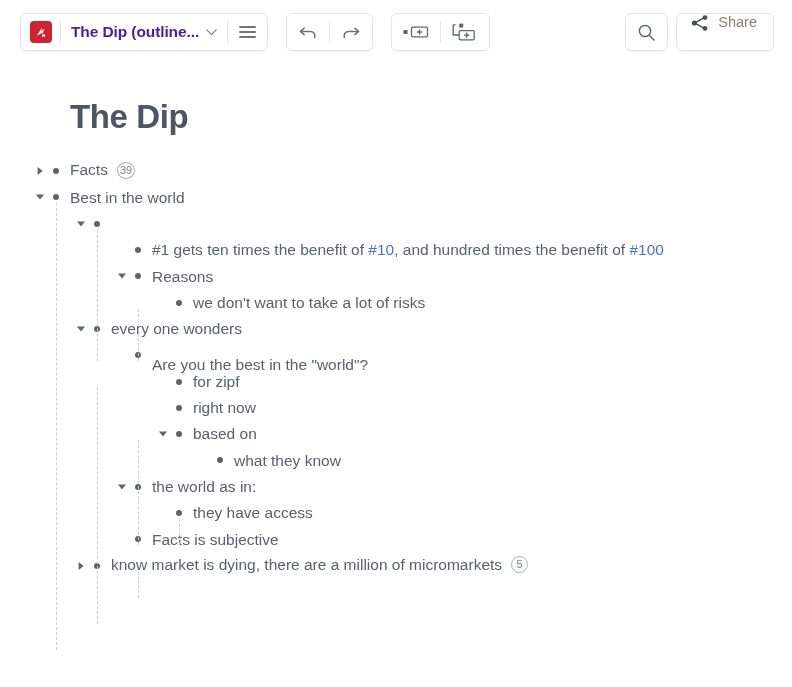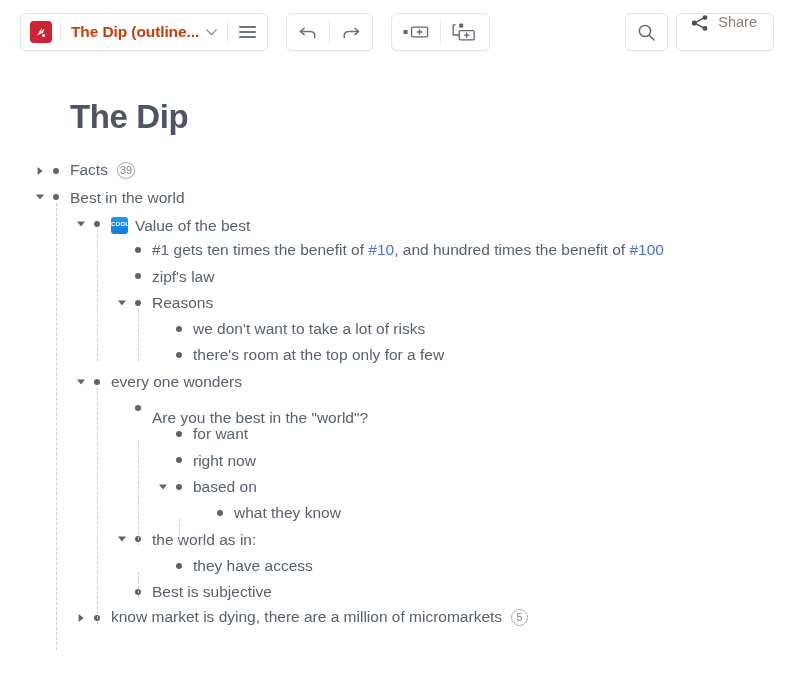--- a/index.html
+++ b/index.html
@@ -78,21 +78,21 @@
   .doc-title-btn {
     display: flex;
     align-items: center;
     gap: 7px;
     padding: 0 10px 0 10px;
     cursor: pointer;
   }
   .doc-title {
     font-size: 15.5px;
     font-weight: bold;
-    color: #c2410c;
+    color: #4c1d95;
     white-space: nowrap;
     letter-spacing: -0.1px;
   }
   .chev {
     width: 11px;
     height: 7px;
     flex: none;
   }
 
   .hamburger {
@@ -347,63 +347,54 @@
         <div class="bullet" style="left: 53px;"></div>
         <div class="txt" style="margin-left: 70px;"><span>Best in the world</span></div>
       </div>
       <div class="row">
         <div class="arrow" style="left: 75px;">
           <svg width="10" height="10" viewBox="0 0 10 10">
             <path d="M1 2.6 L9 2.6 L5 7.6 Z" fill="#5e656e"></path>
           </svg>
         </div>
         <div class="bullet" style="left: 94px;"></div>
-        <div class="txt" style="margin-left: 111px;"><span class="thumb"><span>COOL</span></span><span>Value of the best</span></div>
       </div>
       <div class="row">
         <div class="bullet" style="left: 135px;"></div>
         <div class="txt" style="margin-left: 152px;"><span>#1 gets ten times the benefit of </span><span class="lnk">#10</span><span>, and hundred times the benefit of </span><span class="lnk">#100</span></div>
       </div>
       <div class="row">
-        <div class="bullet" style="left: 135px;"></div>
-        <div class="txt" style="margin-left: 152px;"><span>zipf's law</span></div>
-      </div>
-      <div class="row">
         <div class="arrow" style="left: 116px;">
           <svg width="10" height="10" viewBox="0 0 10 10">
             <path d="M1 2.6 L9 2.6 L5 7.6 Z" fill="#5e656e"></path>
           </svg>
         </div>
         <div class="bullet" style="left: 135px;"></div>
         <div class="txt" style="margin-left: 152px;"><span>Reasons</span></div>
       </div>
       <div class="row">
         <div class="bullet" style="left: 176px;"></div>
         <div class="txt" style="margin-left: 193px;"><span>we don't want to take a lot of risks</span></div>
       </div>
       <div class="row">
-        <div class="bullet" style="left: 176px;"></div>
-        <div class="txt" style="margin-left: 193px;"><span>there's room at the top only for a few</span></div>
-      </div>
-      <div class="row">
         <div class="arrow" style="left: 75px;">
           <svg width="10" height="10" viewBox="0 0 10 10">
             <path d="M1 2.6 L9 2.6 L5 7.6 Z" fill="#5e656e"></path>
           </svg>
         </div>
         <div class="bullet" style="left: 94px;"></div>
         <div class="txt" style="margin-left: 111px;"><span>every one wonders</span></div>
       </div>
       <div class="row">
         <div class="bullet" style="left: 135px;"></div>
         <div class="txt" style="margin-left: 152px; margin-top: 20px;"><span>Are you the best in the "world"?</span></div>
       </div>
       <div class="row">
         <div class="bullet" style="left: 176px;"></div>
-        <div class="txt" style="margin-left: 193px;"><span>for want</span></div>
+        <div class="txt" style="margin-left: 193px;"><span>for zipf</span></div>
       </div>
       <div class="row">
         <div class="bullet" style="left: 176px;"></div>
         <div class="txt" style="margin-left: 193px;"><span>right now</span></div>
       </div>
       <div class="row">
         <div class="arrow" style="left: 157px;">
           <svg width="10" height="10" viewBox="0 0 10 10">
             <path d="M1 2.6 L9 2.6 L5 7.6 Z" fill="#5e656e"></path>
           </svg>
@@ -423,21 +414,21 @@
         </div>
         <div class="bullet" style="left: 135px;"></div>
         <div class="txt" style="margin-left: 152px;"><span>the world as in:</span></div>
       </div>
       <div class="row">
         <div class="bullet" style="left: 176px;"></div>
         <div class="txt" style="margin-left: 193px;"><span>they have access</span></div>
       </div>
       <div class="row">
         <div class="bullet" style="left: 135px;"></div>
-        <div class="txt" style="margin-left: 152px;"><span>Best is subjective</span></div>
+        <div class="txt" style="margin-left: 152px;"><span>Facts is subjective</span></div>
       </div>
       <div class="row">
         <div class="arrow" style="left: 75px;">
           <svg width="10" height="10" viewBox="0 0 10 10">
             <path d="M2.6 1 L2.6 9 L7.6 5 Z" fill="#5e656e"></path>
           </svg>
         </div>
         <div class="bullet" style="left: 94px;"></div>
         <div class="txt" style="margin-left: 111px;"><span>know market is dying, there are a million of micromarkets</span><span class="count">5</span></div>
       </div>

